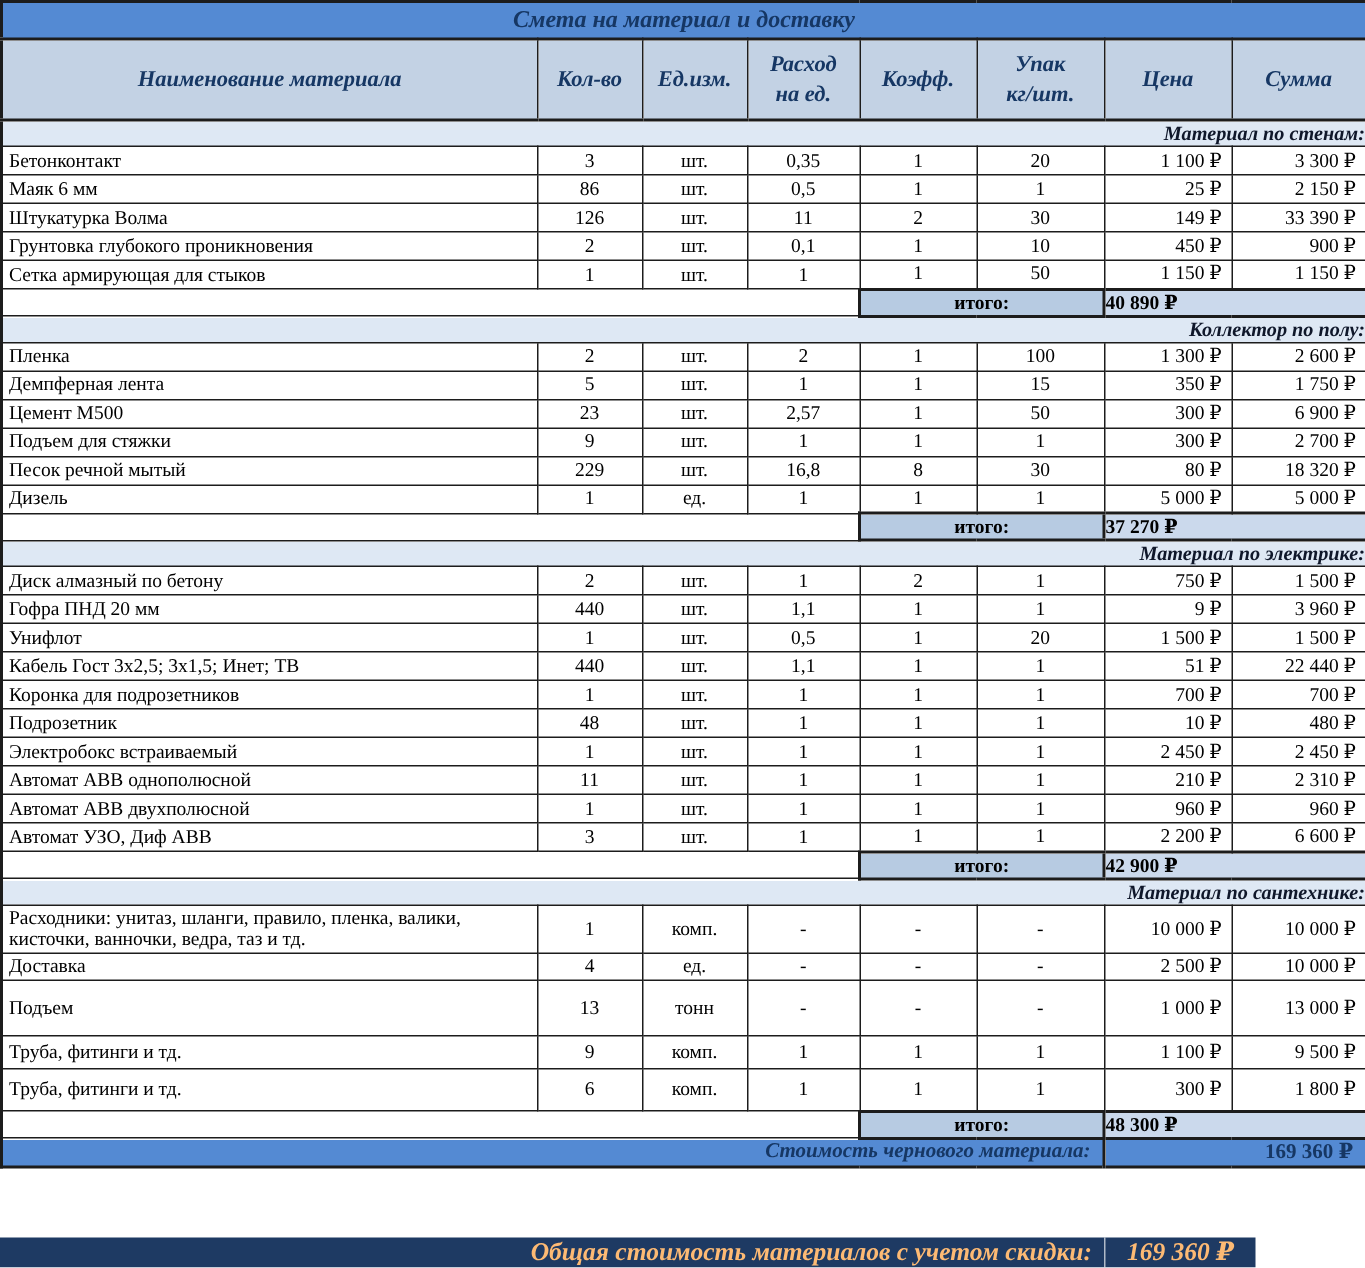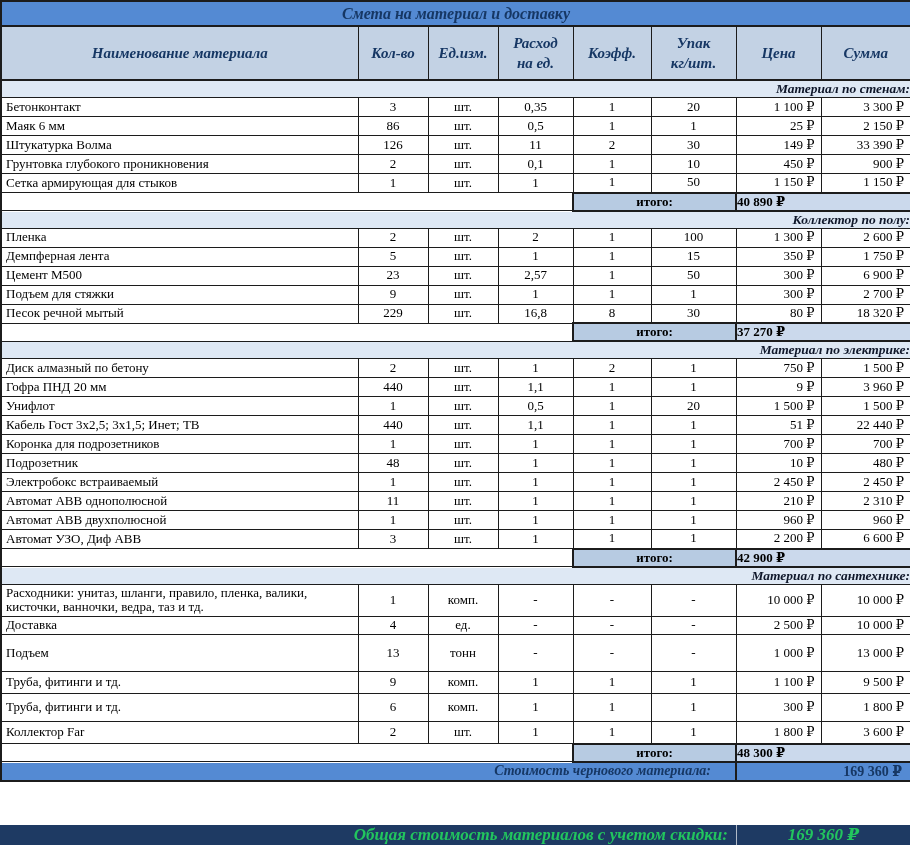--- a/index.html
+++ b/index.html
@@ -54,30 +54,30 @@
   td.total-label{
     background:var(--total-label-bg);text-align:center;
     border-left:2px solid var(--line);border-top:2px solid var(--line);border-bottom:2px solid var(--line);
   }
   td.total-value{
     background:var(--total-value-bg);text-align:left;padding-right:6px;
     border-left:2px solid var(--line);border-top:2px solid var(--line);border-bottom:2px solid var(--line);
   }
   tr.subtotal-row td{height:17px;background:var(--subtotal-bg);vertical-align:middle;}
   td.subtotal-label{
-    text-align:right;padding-right:24px;color:var(--text-dark);
+    text-align:right;padding-right:8px;color:var(--text-dark);
     font-size:14px;font-weight:bold;font-style:italic;
   }
   td.subtotal-value{
     text-align:right;padding-right:8px;color:var(--text-dark);
     font-size:14px;font-weight:bold;border-left:2px solid var(--line);
   }
   .grand-total-bar{
-    position:absolute;left:0;bottom:0;width:910px;height:20px;
-    background:var(--footer-bg);display:flex;align-items:flex-end;color:#22c55e;
+    position:absolute;left:0;bottom:0;width:837px;height:20px;
+    background:var(--footer-bg);display:flex;align-items:flex-end;color:#fdba74;
   }
   .gt-label{
     width:737px;text-align:right;padding-right:8px;box-sizing:border-box;
     font-size:17px;font-weight:bold;font-style:italic;line-height:20px;
     border-right:1px solid rgba(255,255,255,.65);white-space:nowrap;
   }
   .gt-value{
     flex:1;text-align:center;font-size:17px;font-weight:bold;font-style:italic;
     line-height:20px;white-space:nowrap;
   }
@@ -218,20 +218,30 @@
       <tr class="data-row">
         <td class="c0">Песок речной мытый</td>
         <td class="c1">229</td>
         <td class="c2">шт.</td>
         <td class="c3">16,8</td>
         <td class="c4">8</td>
         <td class="c5">30</td>
         <td class="c6">80 ₽</td>
         <td class="c7">18 320 ₽</td>
       </tr>
+      <tr class="data-row">
+        <td class="c0">Дизель</td>
+        <td class="c1">1</td>
+        <td class="c2">ед.</td>
+        <td class="c3">1</td>
+        <td class="c4">1</td>
+        <td class="c5">1</td>
+        <td class="c6">5 000 ₽</td>
+        <td class="c7">5 000 ₽</td>
+      </tr>
       <tr class="total-row">
         <td class="total-spacer" colspan="4"></td>
         <td class="total-label" colspan="2">итого:</td>
         <td class="total-value" colspan="2">37 270 ₽</td>
       </tr>
       <tr class="section-row">
         <td colspan="8">Материал по электрике:</td>
       </tr>
       <tr class="data-row">
         <td class="c0">Диск алмазный по бетону</td>
@@ -383,30 +393,20 @@
       </tr>
       <tr class="data-row" style="height: 28px;">
         <td class="c0">Труба, фитинги и тд.</td>
         <td class="c1">6</td>
         <td class="c2">комп.</td>
         <td class="c3">1</td>
         <td class="c4">1</td>
         <td class="c5">1</td>
         <td class="c6">300 ₽</td>
         <td class="c7">1 800 ₽</td>
-      </tr>
-      <tr class="data-row" style="height: 22px;">
-        <td class="c0">Коллектор Far</td>
-        <td class="c1">2</td>
-        <td class="c2">шт.</td>
-        <td class="c3">1</td>
-        <td class="c4">1</td>
-        <td class="c5">1</td>
-        <td class="c6">1 800 ₽</td>
-        <td class="c7">3 600 ₽</td>
       </tr>
       <tr class="total-row">
         <td class="total-spacer" colspan="4"></td>
         <td class="total-label" colspan="2">итого:</td>
         <td class="total-value" colspan="2">48 300 ₽</td>
       </tr>
     </tbody>
   <tbody>
     <tr class="subtotal-row">
       <td colspan="6" class="subtotal-label">Стоимость чернового материала:</td>

